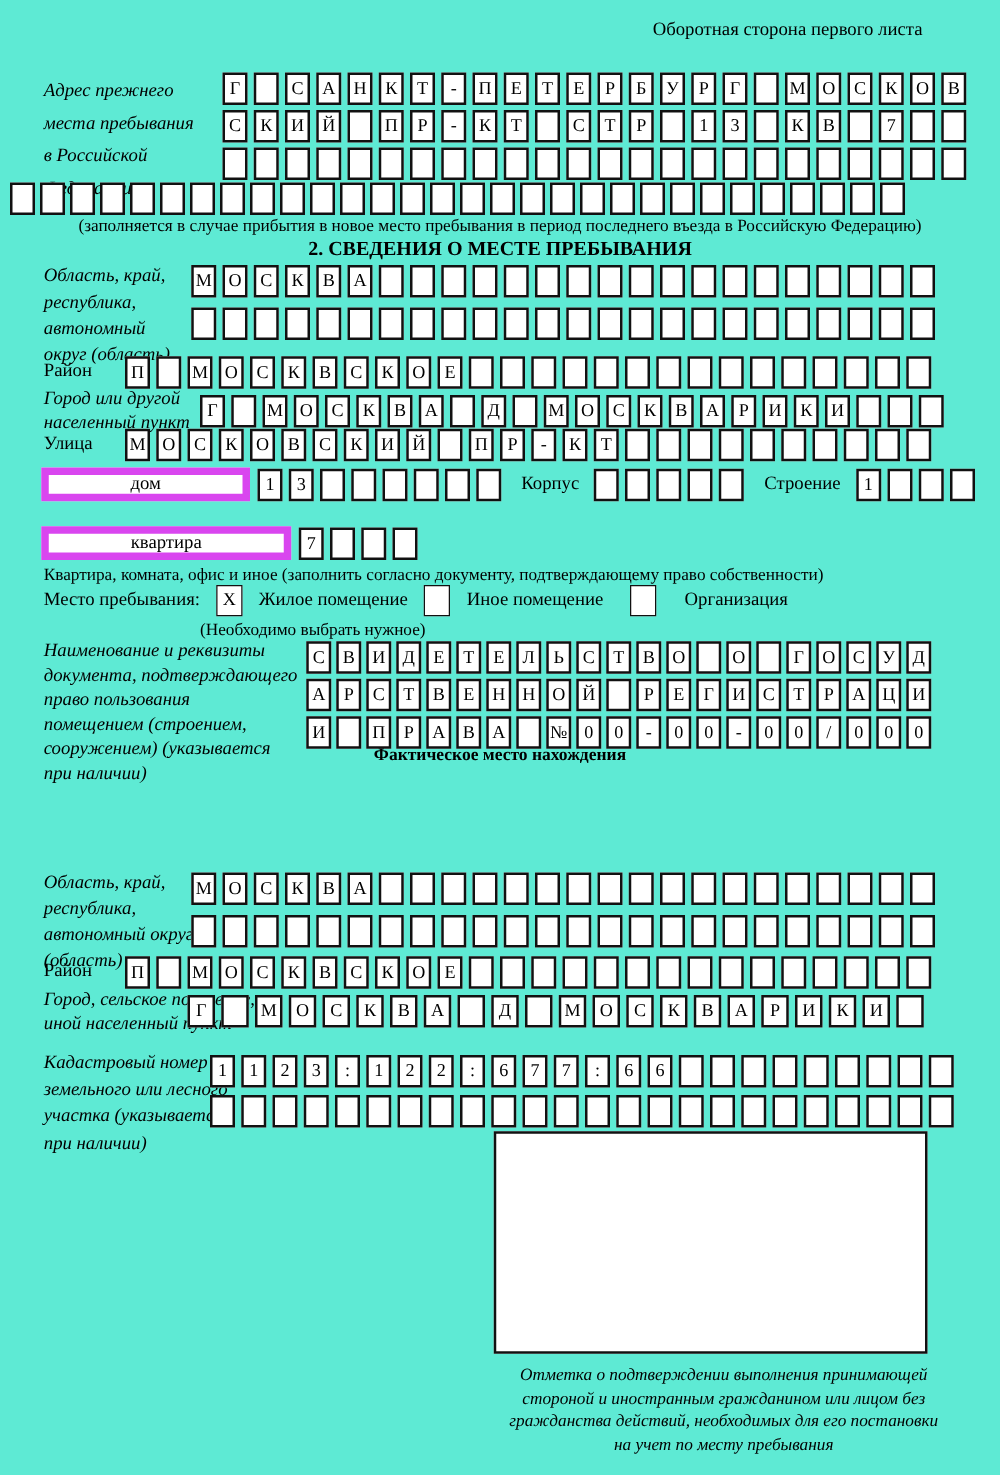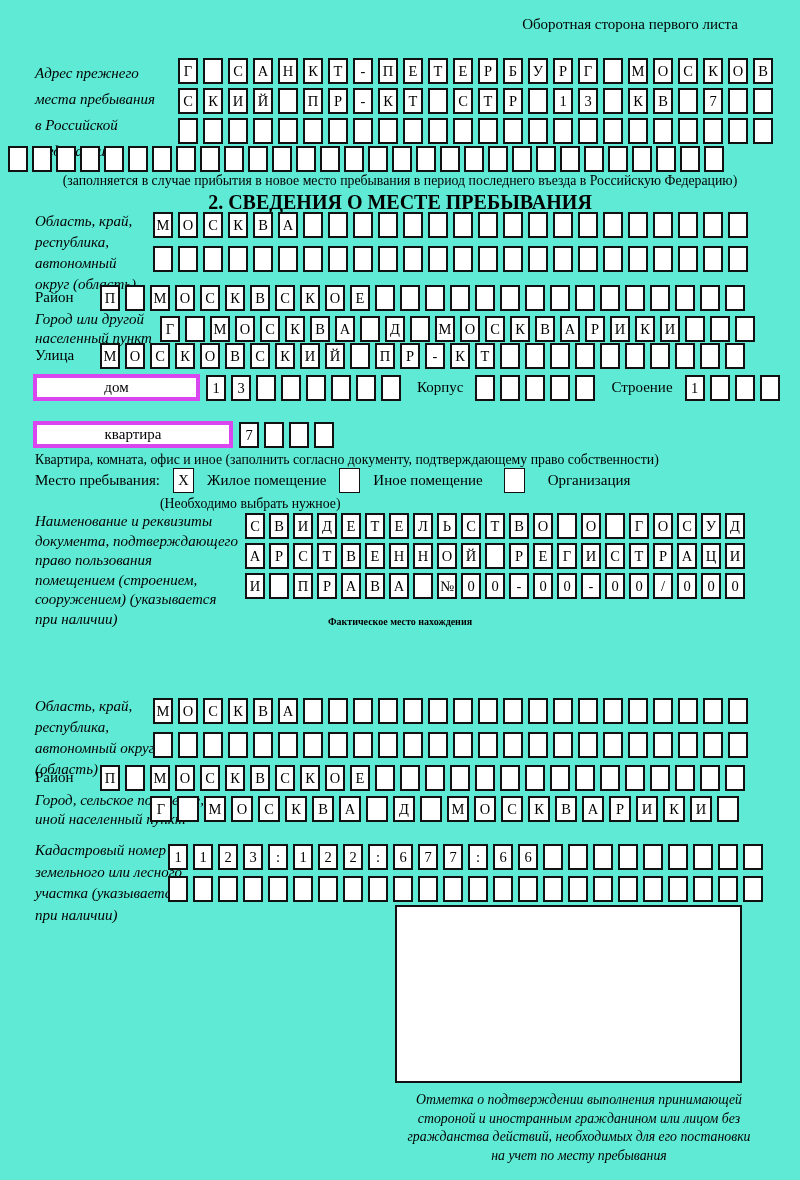--- a/index.html
+++ b/index.html
@@ -21,21 +21,21 @@
     border: 2px solid #111; text-align: center;
     line-height: 22px; font-size: 14.5px; flex: 0 0 auto;
     background: #fff;
   }
   .cell.w22 { width: 22px; }
   .ml-label { white-space: pre-line; font-style: italic; }
   .note { font-size: 13.8px; line-height: 17px; }
   .center { left: 0; width: 800px; text-align: center; }
   .bold { font-weight: bold; }
   .titlebox {
-    border: 4px solid #d946ef; height: 27px;
+    border: 6px solid #d946ef; height: 27px;
     display: flex; align-items: center; justify-content: center;
     background: #fff; flex: 0 0 auto;
   }
   .inline-row { display: flex; align-items: center; }
   .chk {
     display: inline-block; width: 21px; height: 25px;
     border: 1.8px solid #111; text-align: center; line-height: 22px;
     font-size: 14.5px; background: #fff; flex: 0 0 auto;
   }
   .stamp-box { border: 2px solid #111; background: #fff; }
@@ -156,21 +156,21 @@
       <span class="cell"></span>
       <span class="cell"></span>
       <span class="cell"></span>
       <span class="cell"></span>
       <span class="cell"></span>
       <span class="cell"></span>
       <span class="cell"></span>
     </div>
   <div class="abs note center" style="top:172px;">(заполняется в случае прибытия в новое место пребывания в период последнего въезда в Российскую Федерацию)</div>
 
-  <div class="abs center bold" style="top:191px; font-size:20px;">2. СВЕДЕНИЯ О МЕСТЕ ПРЕБЫВАНИЯ</div>
+  <div class="abs center bold" style="top:191px; font-size:16px;">2. СВЕДЕНИЯ О МЕСТЕ ПРЕБЫВАНИЯ</div>
 
   <div class="abs ml-label" style="top:211px; left:35px; width:140px; line-height:21px;">Область, край,
 республика,
 автономный
 округ (область)</div>
   <div class="abs cells" style="top:212px; left:153px;">
       <span class="cell">М</span>
       <span class="cell">О</span>
       <span class="cell">С</span>
       <span class="cell">К</span>
@@ -431,21 +431,21 @@
       <span class="cell">0</span>
       <span class="cell">-</span>
       <span class="cell">0</span>
       <span class="cell">0</span>
       <span class="cell">/</span>
       <span class="cell">0</span>
       <span class="cell">0</span>
       <span class="cell">0</span>
     </div>
 
-  <div class="abs center bold" style="top:616px; font-size:10px;">Фактическое место нахождения</div>
+  <div class="abs center bold" style="top:597px; font-size:14px;">Фактическое место нахождения</div>
 
   <div class="abs ml-label" style="top:696px; left:35px; width:140px; line-height:21px;">Область, край,
 республика,
 автономный округ
 (область)</div>
   <div class="abs cells" style="top:698px; left:153px;">
       <span class="cell">М</span>
       <span class="cell">О</span>
       <span class="cell">С</span>
       <span class="cell">К</span>

